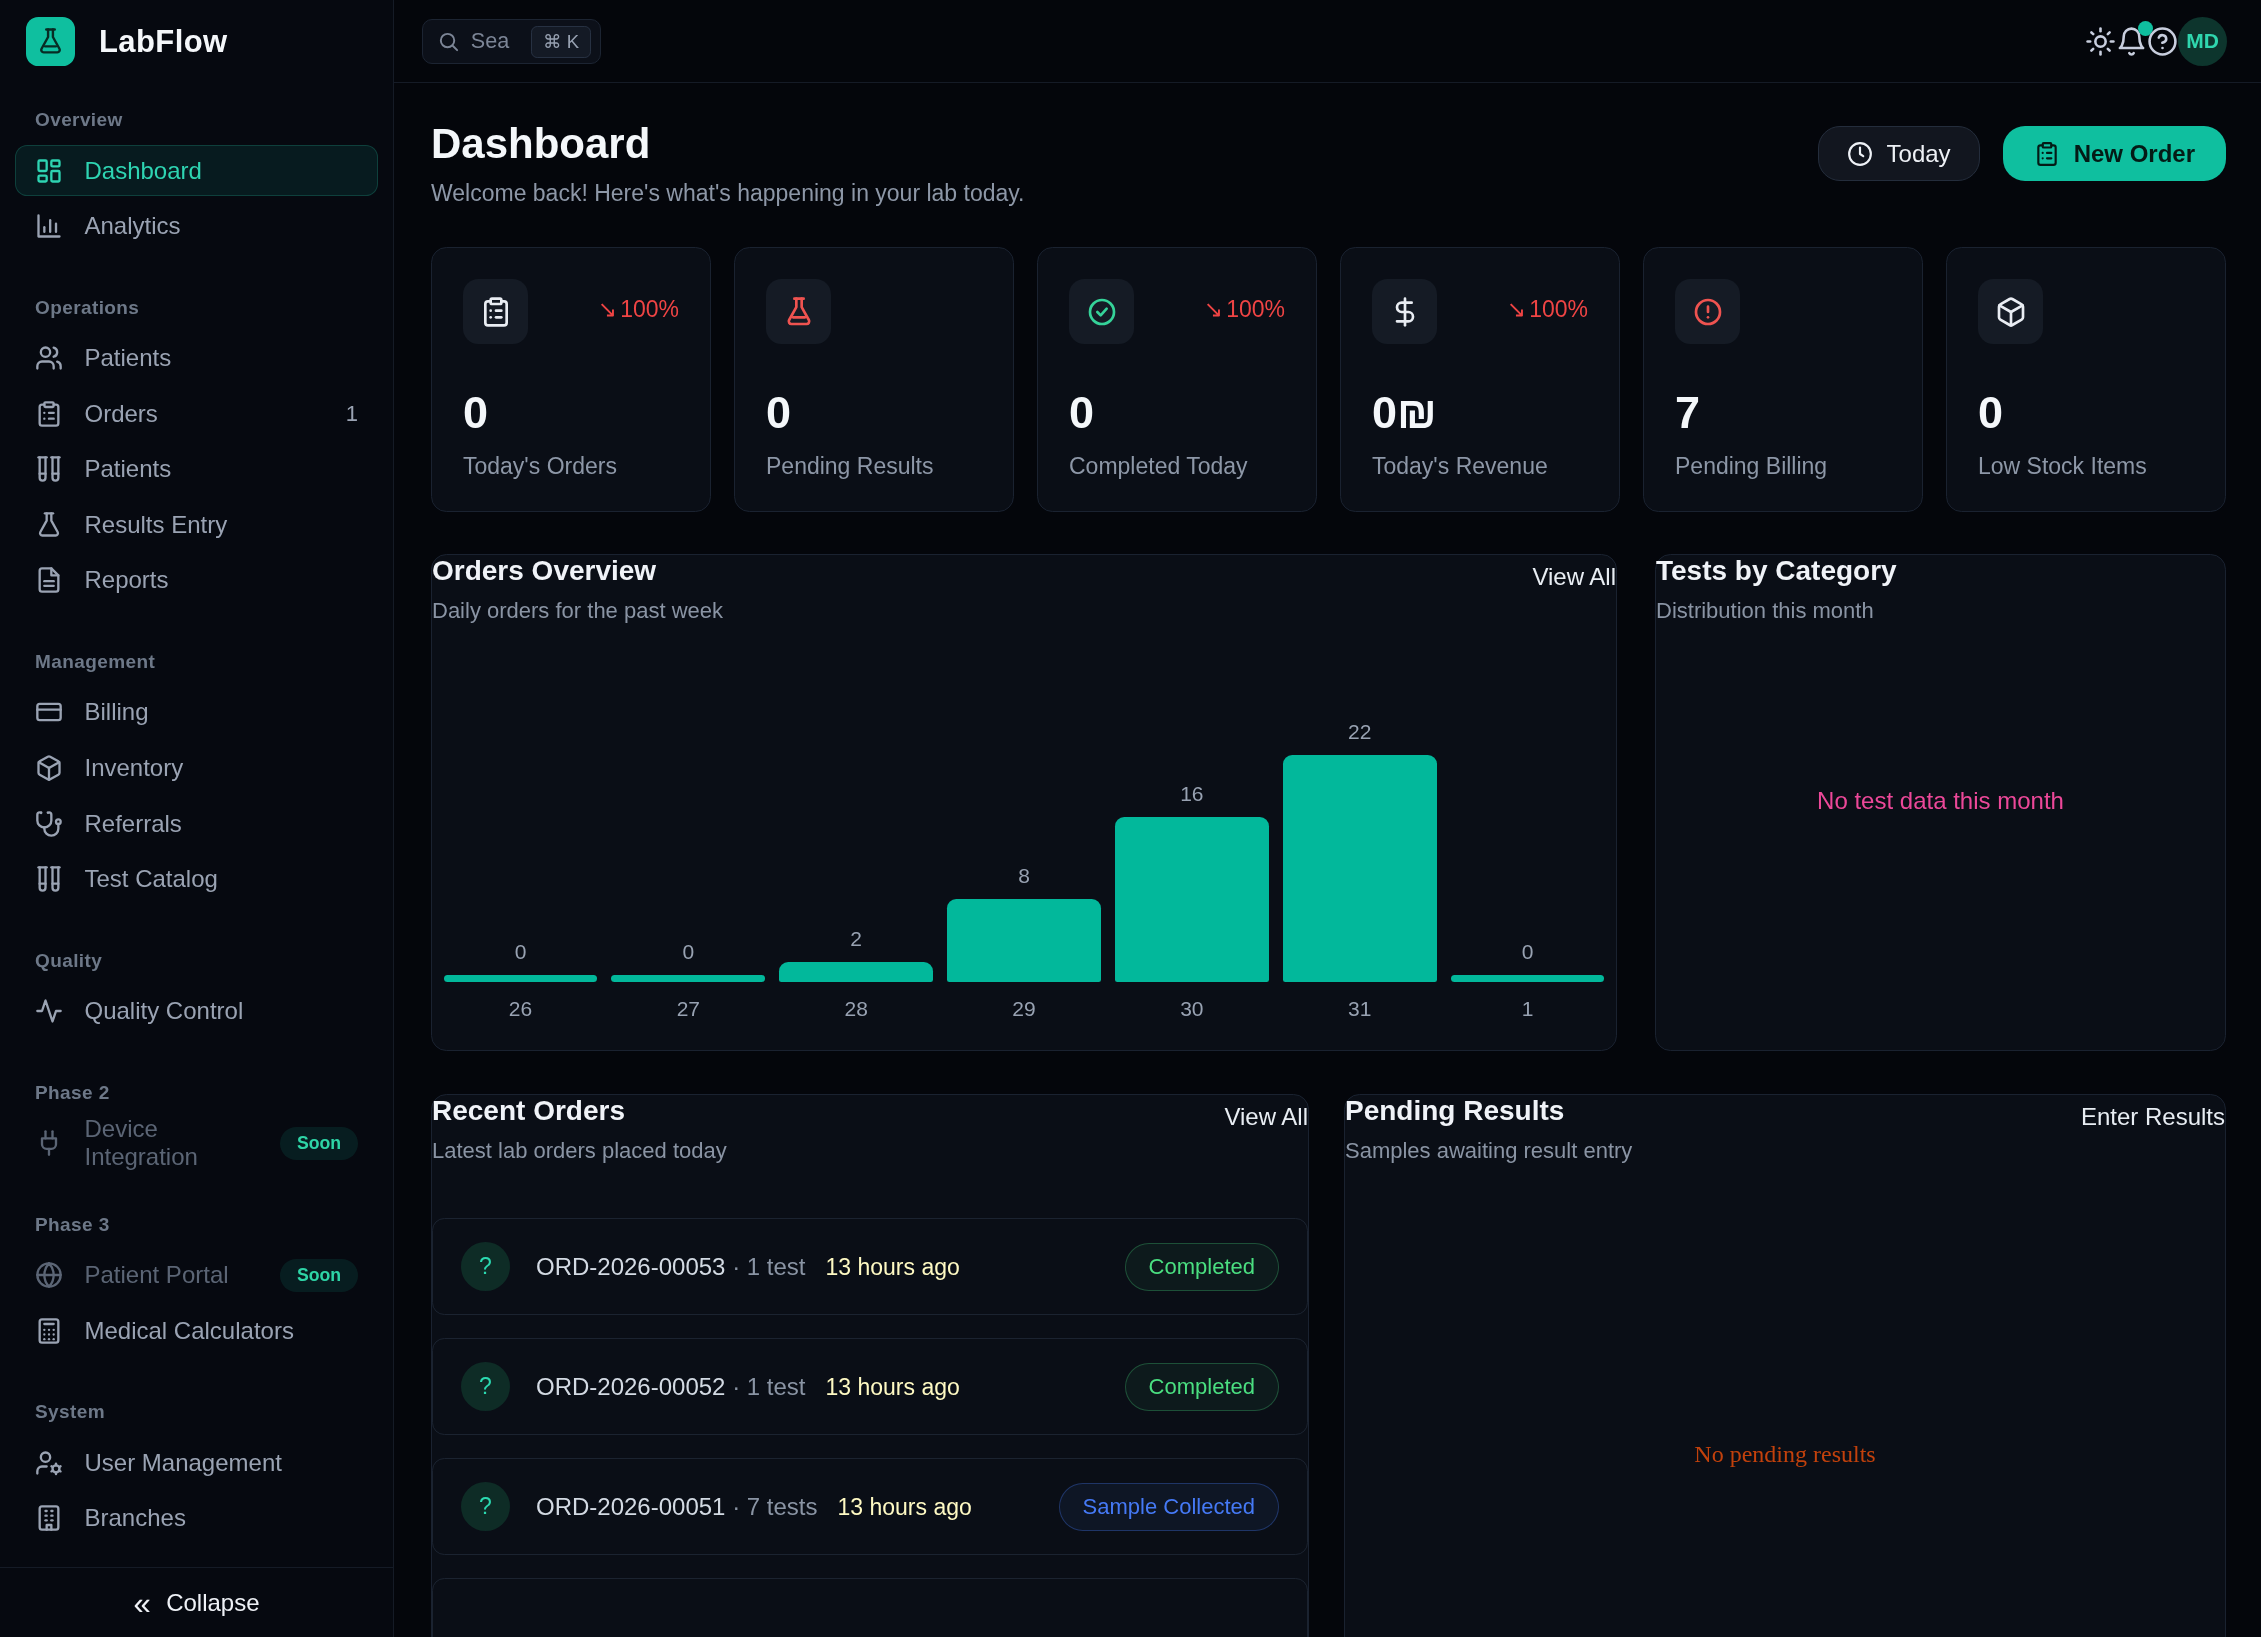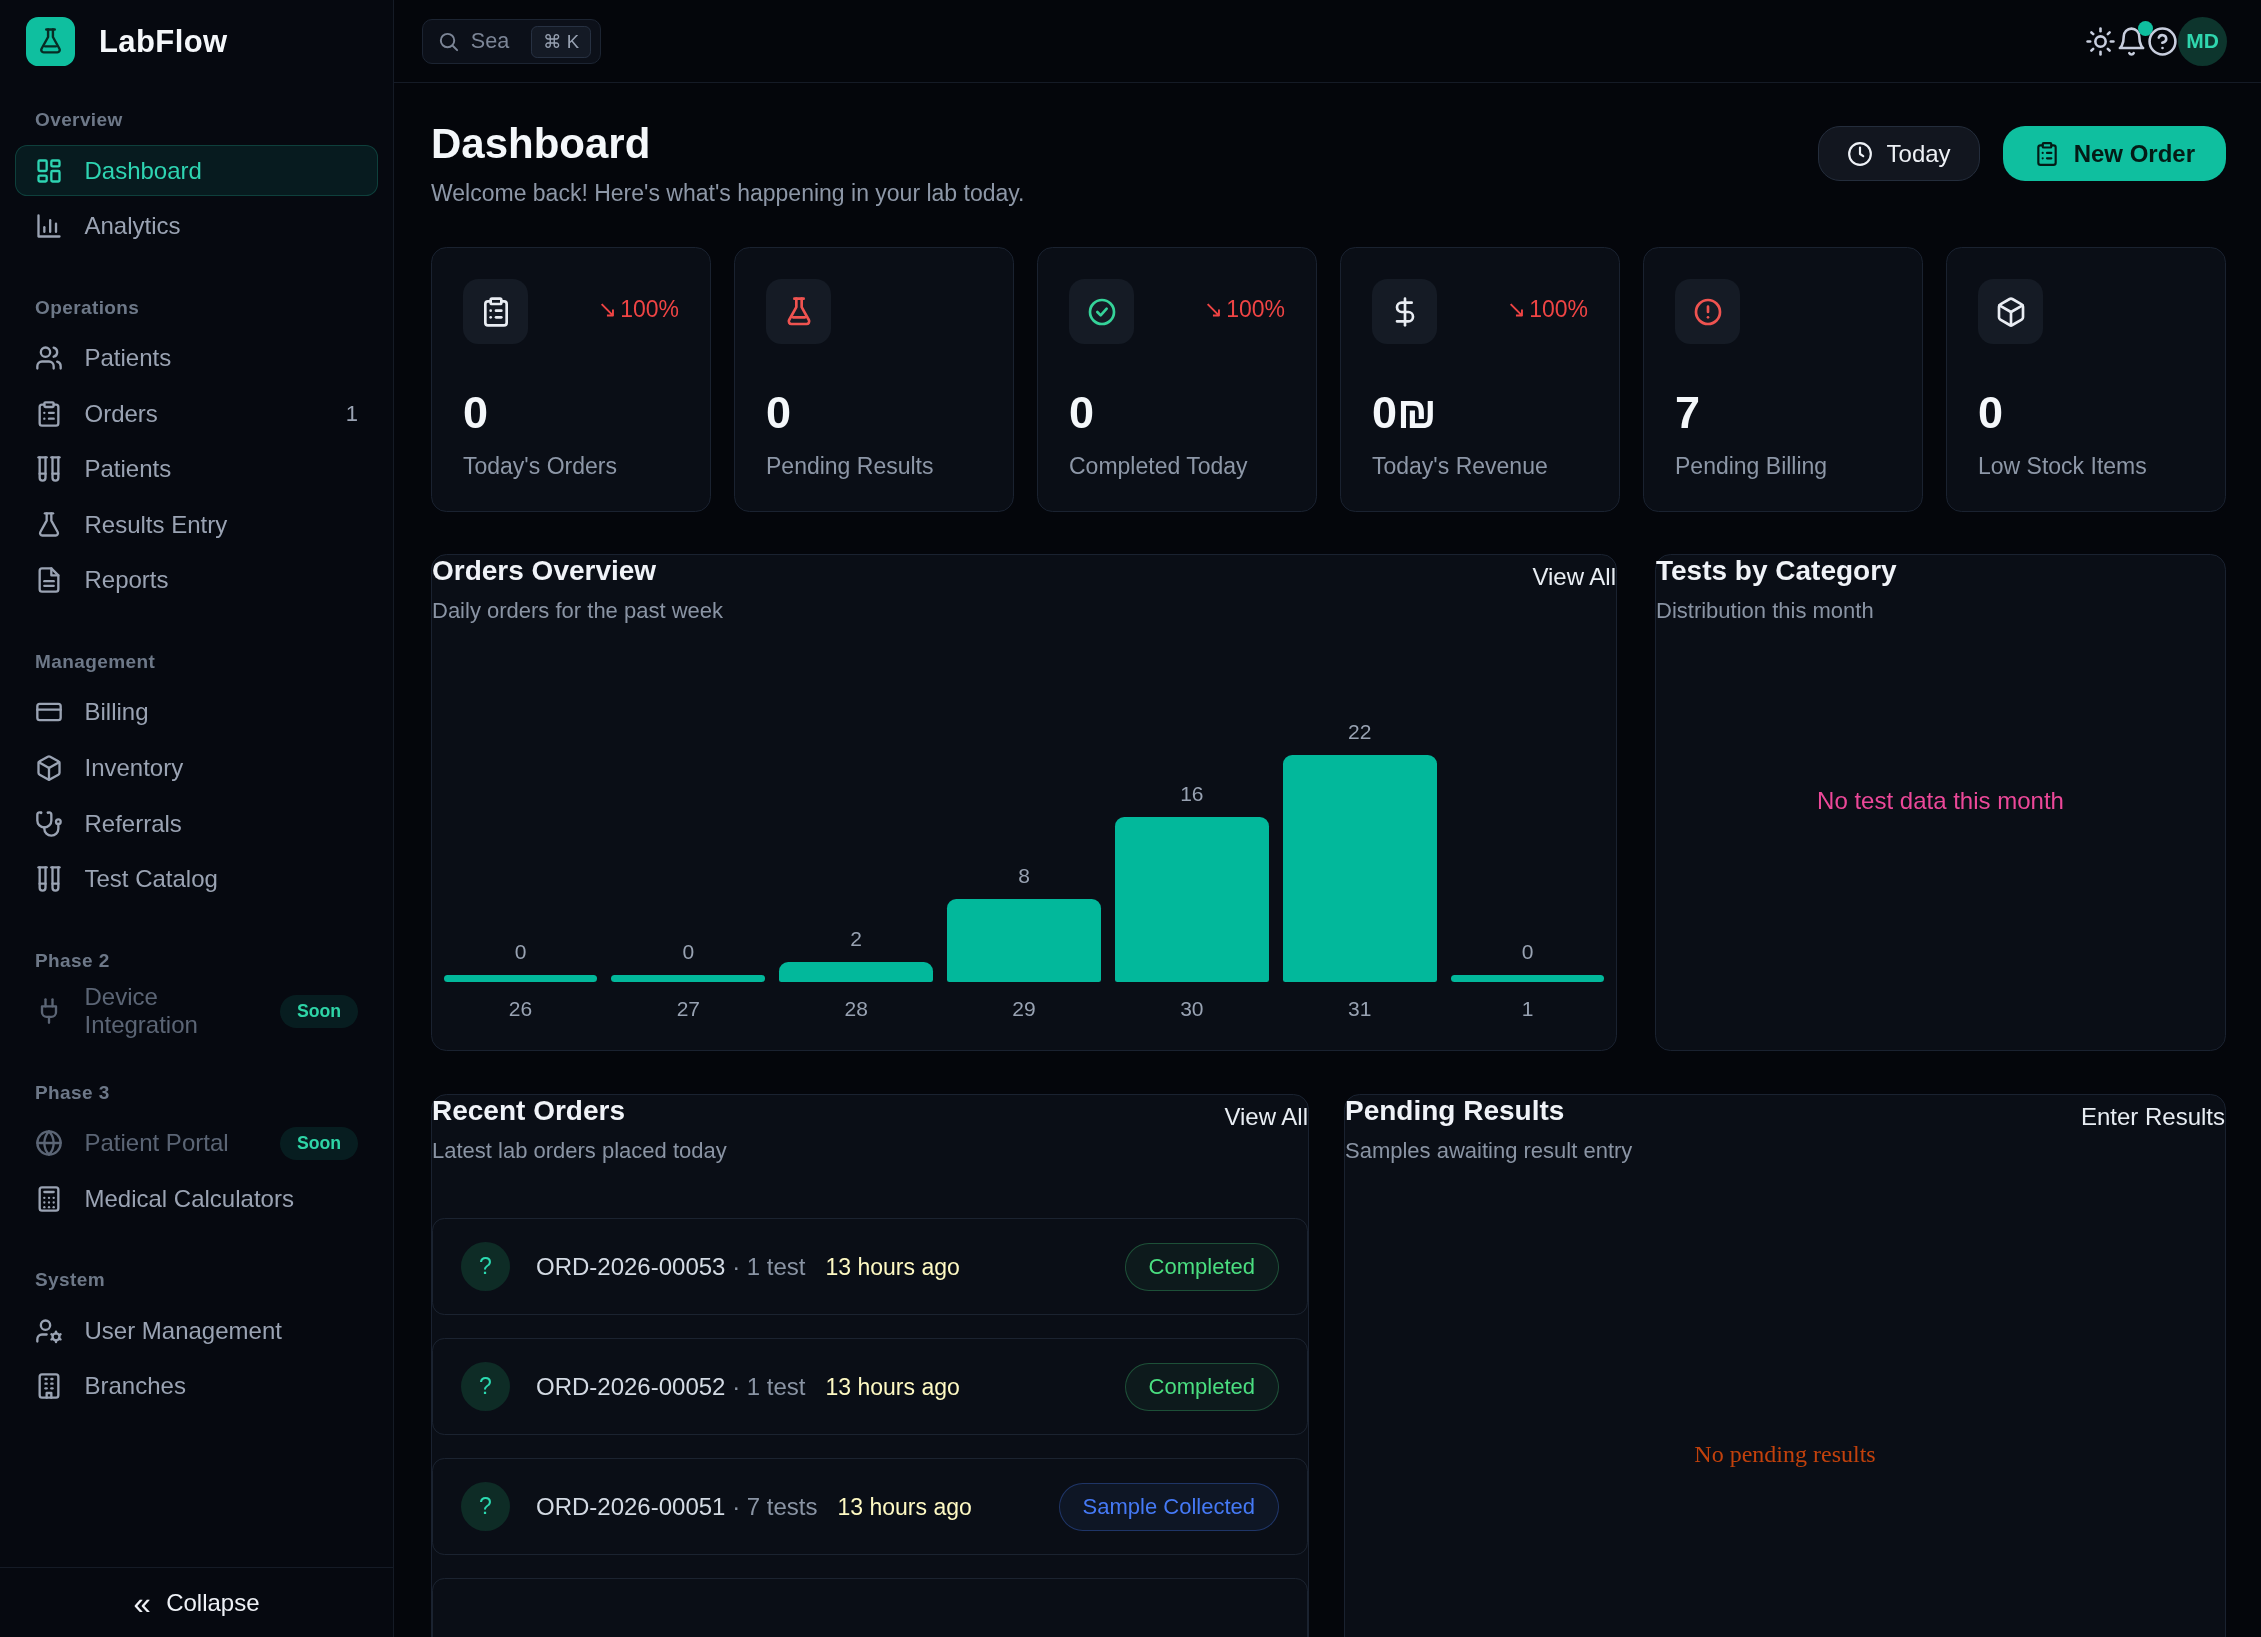--- a/index.html
+++ b/index.html
@@ -273,20 +273,29 @@
             <path d="M20 2v17.5a2.5 2.5 0 0 1-2.5 2.5 2.5 2.5 0 0 1-2.5-2.5V2"></path>
             <path d="M3 2h7"></path>
             <path d="M14 2h7"></path>
             <path d="M9 16H4"></path>
             <path d="M20 16h-5"></path>
           </svg>
         <span>Test Catalog</span>
       </div>
     </div>
 
+    <div class="section">
+      <div class="section-label">Quality</div>
+      <div class="nav-item">
+        <svg viewBox="0 0 24 24" fill="none" stroke-width="2" stroke-linecap="round" stroke-linejoin="round">
+            <path d="M22 12h-4l-3 9L9 3l-3 9H2"></path>
+          </svg>
+        <span>Quality Control</span>
+      </div>
+    </div>
 
     <div class="section">
       <div class="section-label">Phase 2</div>
       <div class="nav-item disabled">
         <svg viewBox="0 0 24 24" fill="none" stroke-width="2" stroke-linecap="round" stroke-linejoin="round">
             <path d="M12 22v-5"></path>
             <path d="M9 8V2"></path>
             <path d="M15 8V2"></path>
             <path d="M18 8v5a4 4 0 0 1-4 4h-4a4 4 0 0 1-4-4V8Z"></path>
           </svg>

